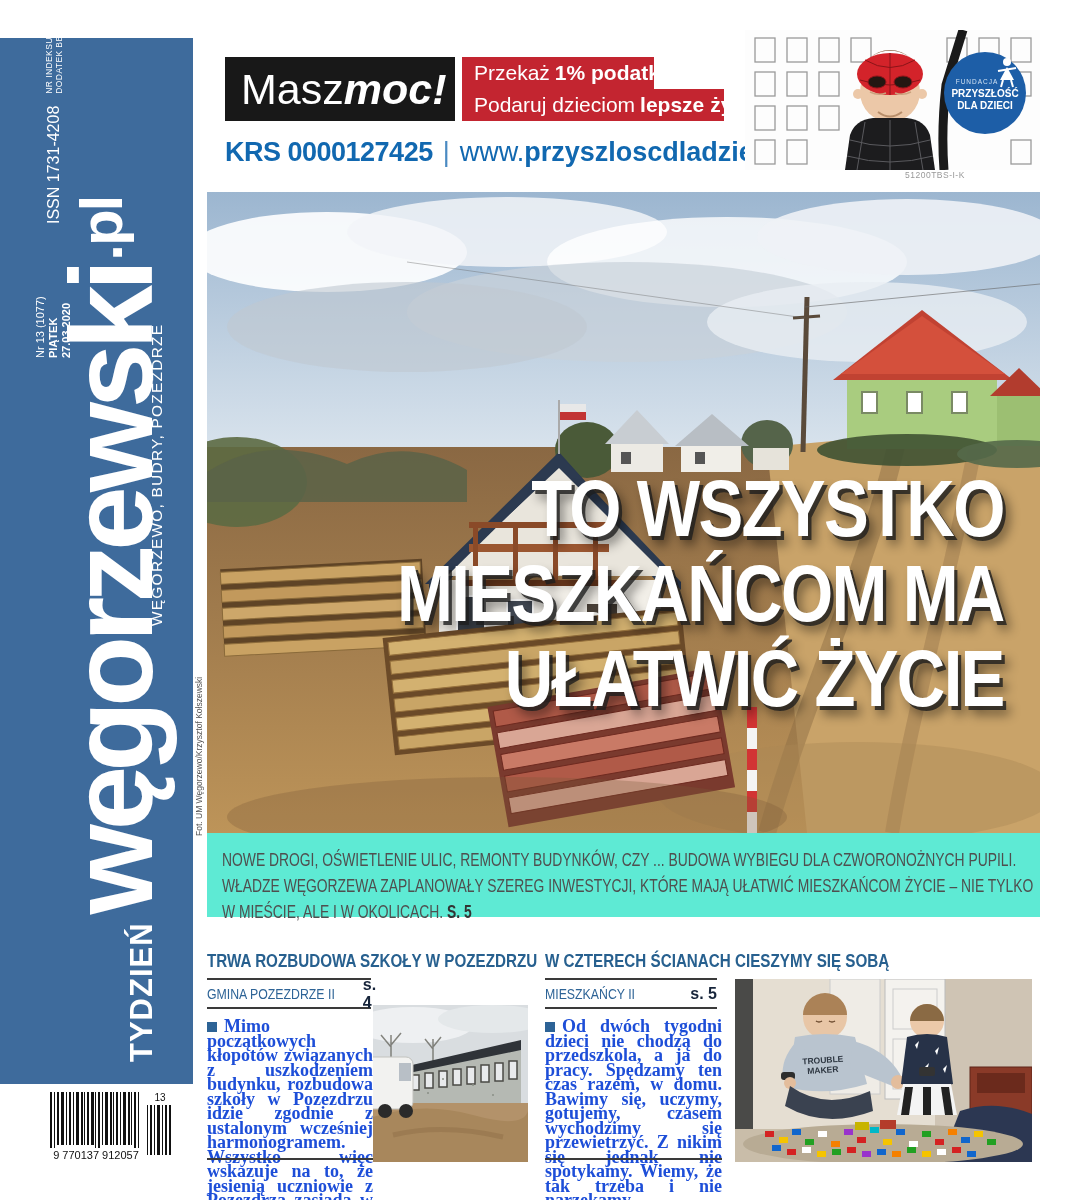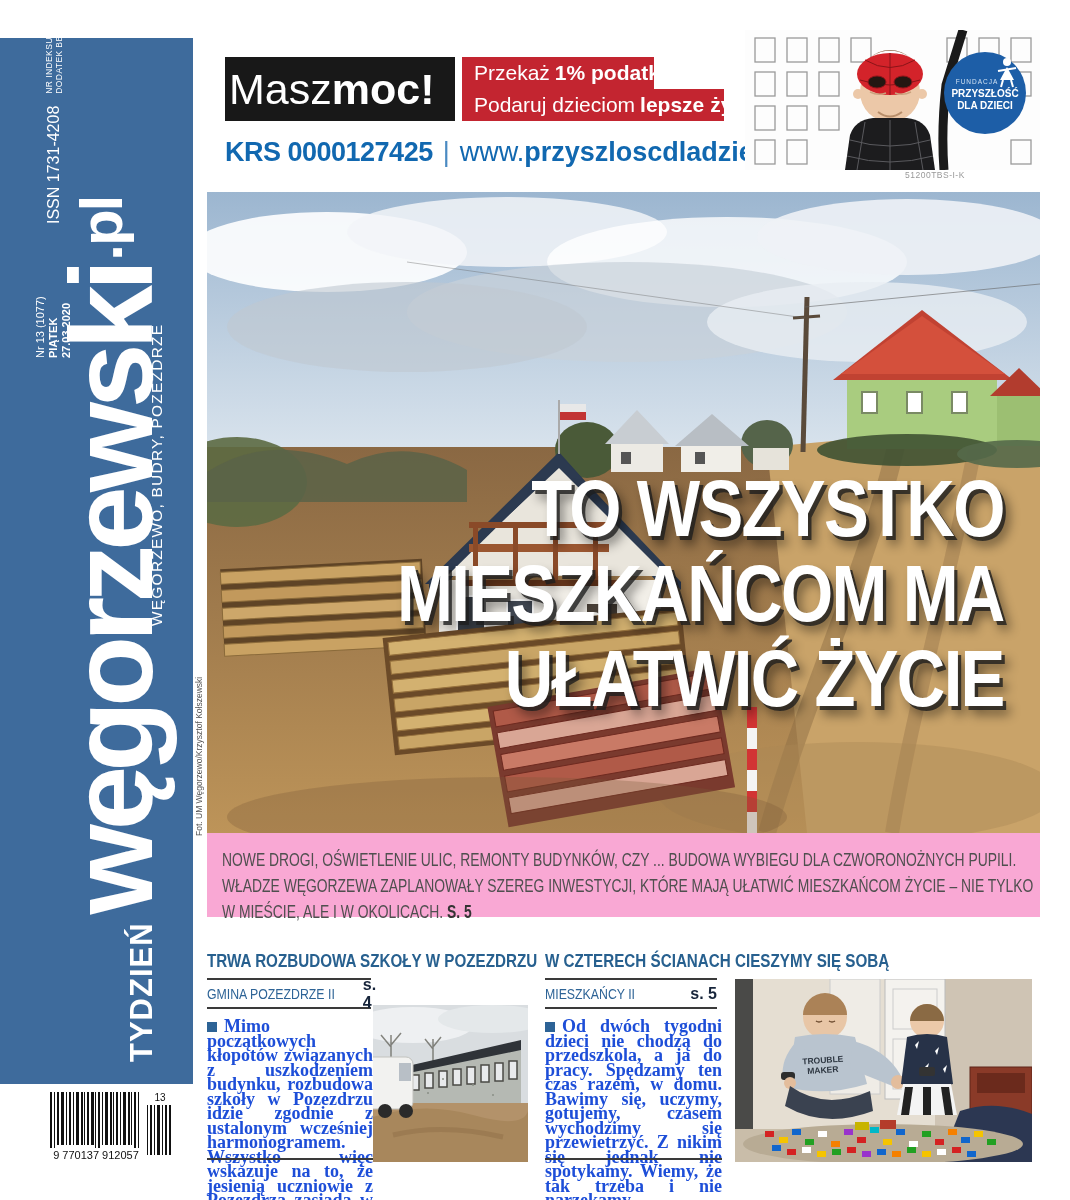--- a/index.html
+++ b/index.html
@@ -27,44 +27,44 @@
   .promo-lines{margin-top:16px;color:#f2e212;font-weight:bold;font-size:23px;line-height:25px;
                transform:scaleX(.88);transform-origin:0 0;white-space:nowrap;}
   .credit-strip{left:194px;top:836px;width:150px;height:12px;font-size:8.5px;color:#555;white-space:nowrap;}
 
   
   .barcode{left:48px;top:1092px;}
   .barcode-sup{left:146px;top:1092px;}
 
   
   .ad-black{left:225px;top:57px;width:230px;height:64px;background:#181818;color:#fff;
-            display:flex;align-items:center;padding-left:4px;box-sizing:border-box;
+            display:flex;align-items:center;padding-left:16px;box-sizing:border-box;
             font-size:43px;white-space:nowrap;}
-  .ad-black .b{font-weight:bold;}
+  .ad-black .b{font-weight:bold;font-style:italic;}
   .ad-red1{left:462px;top:57px;width:192px;height:32px;}
   .ad-red2{left:462px;top:89px;width:262px;height:32px;}
   .ad-red{background:#c32530;color:#fff;display:flex;align-items:center;padding-left:12px;
           box-sizing:border-box;font-size:21px;white-space:nowrap;}
   .ad-red .b{font-weight:bold;margin-left:5px;}
   .ad-krs{left:225px;top:137px;font-size:27px;color:#1168b0;white-space:nowrap;display:flex;align-items:baseline;}
   .ad-krs .krs{font-weight:bold;letter-spacing:-.5px;}
   .ad-krs .sep{margin:0 10px;font-weight:300;color:#4a8ac2;}
   .ad-krs .b{font-weight:bold;}
   .ad-photo{left:745px;top:30px;width:295px;height:140px;}
   .ad-code{left:905px;top:170px;width:135px;text-align:left;font-size:8.5px;color:#999;letter-spacing:.5px;}
 
   
   .cover{left:207px;top:192px;width:833px;height:641px;overflow:hidden;}
   .headline{position:absolute;right:36px;top:274px;text-align:right;color:#fff;
             font-weight:bold;font-size:79px;line-height:85px;letter-spacing:-2px;
             transform:scaleX(.85);transform-origin:100% 0;white-space:nowrap;
             text-shadow:4px 4px 0 rgba(30,30,30,.8),8px 9px 12px rgba(0,0,0,.45);}
 
   
-  .lead{left:207px;top:833px;width:833px;height:84px;background:#f9a8d4;box-sizing:border-box;
+  .lead{left:207px;top:833px;width:833px;height:84px;background:#5eead4;box-sizing:border-box;
         padding:14px 0 0 15px;color:#4f4f4f;}
   .lead-inner{transform:scaleX(.73);transform-origin:0 0;width:1100px;font-size:19px;
               line-height:26px;white-space:nowrap;}
   .lead .pg{font-weight:bold;color:#333;}
 
   
   .article{top:950px;}
   .a1{left:207px;width:321px;}
   .a2{left:545px;width:495px;}
   .a-head{font-size:19px;font-weight:bold;color:#27608f;white-space:nowrap;

